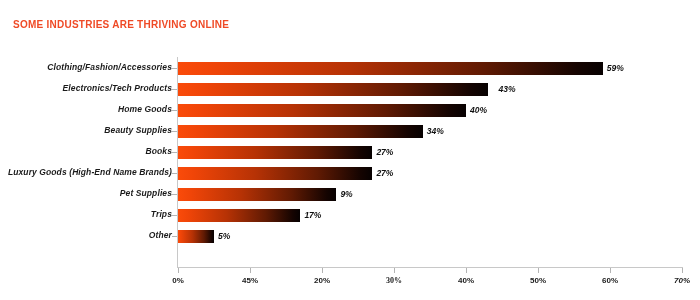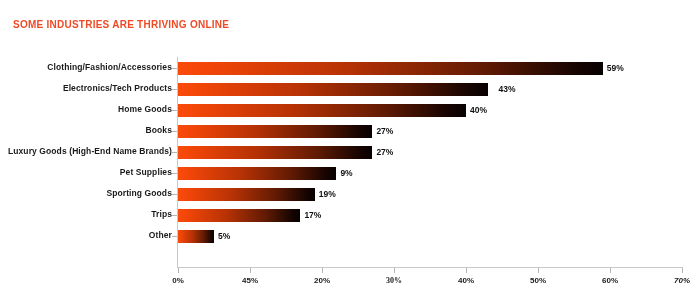--- a/index.html
+++ b/index.html
@@ -60,20 +60,21 @@
     height: 1px;
     background: #c8c8c8;
   }
 
   
   .rows {
     position: absolute;
     left: 0;
     top: 61px;
     width: 700px;
+    font-style: italic;
   }
   .row {
     position: relative;
     height: 21px;
   }
   .cat-label {
     position: absolute;
     right: 528px;       
     top: 1px;
     width: 300px;
@@ -157,42 +158,42 @@
           <div class="bar" style="width: 309.6px;"></div>
           <div class="bar-value" style="left: 491.6px; margin-left: 7px;">43%</div>
         </div>
         <div class="row">
           <div class="cat-label">Home Goods</div>
           <div class="cat-tick"></div>
           <div class="bar" style="width: 288px;"></div>
           <div class="bar-value" style="left: 470px;">40%</div>
         </div>
         <div class="row">
+          <div class="cat-label">Beauty Supplies</div>
+          <div class="cat-tick"></div>
+          <div class="bar" style="width: 244.8px;"></div>
+          <div class="bar-value" style="left: 426.8px;">34%</div>
+        </div>
+        <div class="row">
           <div class="cat-label">Books</div>
           <div class="cat-tick"></div>
           <div class="bar" style="width: 194.4px;"></div>
           <div class="bar-value" style="left: 376.4px;">27%</div>
         </div>
         <div class="row">
           <div class="cat-label">Luxury Goods (High-End Name Brands)</div>
           <div class="cat-tick"></div>
           <div class="bar" style="width: 194.4px;"></div>
           <div class="bar-value" style="left: 376.4px;">27%</div>
         </div>
         <div class="row">
           <div class="cat-label">Pet Supplies</div>
           <div class="cat-tick"></div>
           <div class="bar" style="width: 158.4px;"></div>
           <div class="bar-value" style="left: 340.4px;">9%</div>
-        </div>
-        <div class="row">
-          <div class="cat-label">Sporting Goods</div>
-          <div class="cat-tick"></div>
-          <div class="bar" style="width: 136.8px;"></div>
-          <div class="bar-value" style="left: 318.8px;">19%</div>
         </div>
         <div class="row">
           <div class="cat-label">Trips</div>
           <div class="cat-tick"></div>
           <div class="bar" style="width: 122.4px;"></div>
           <div class="bar-value" style="left: 304.4px;">17%</div>
         </div>
         <div class="row">
           <div class="cat-label">Other</div>
           <div class="cat-tick"></div>

